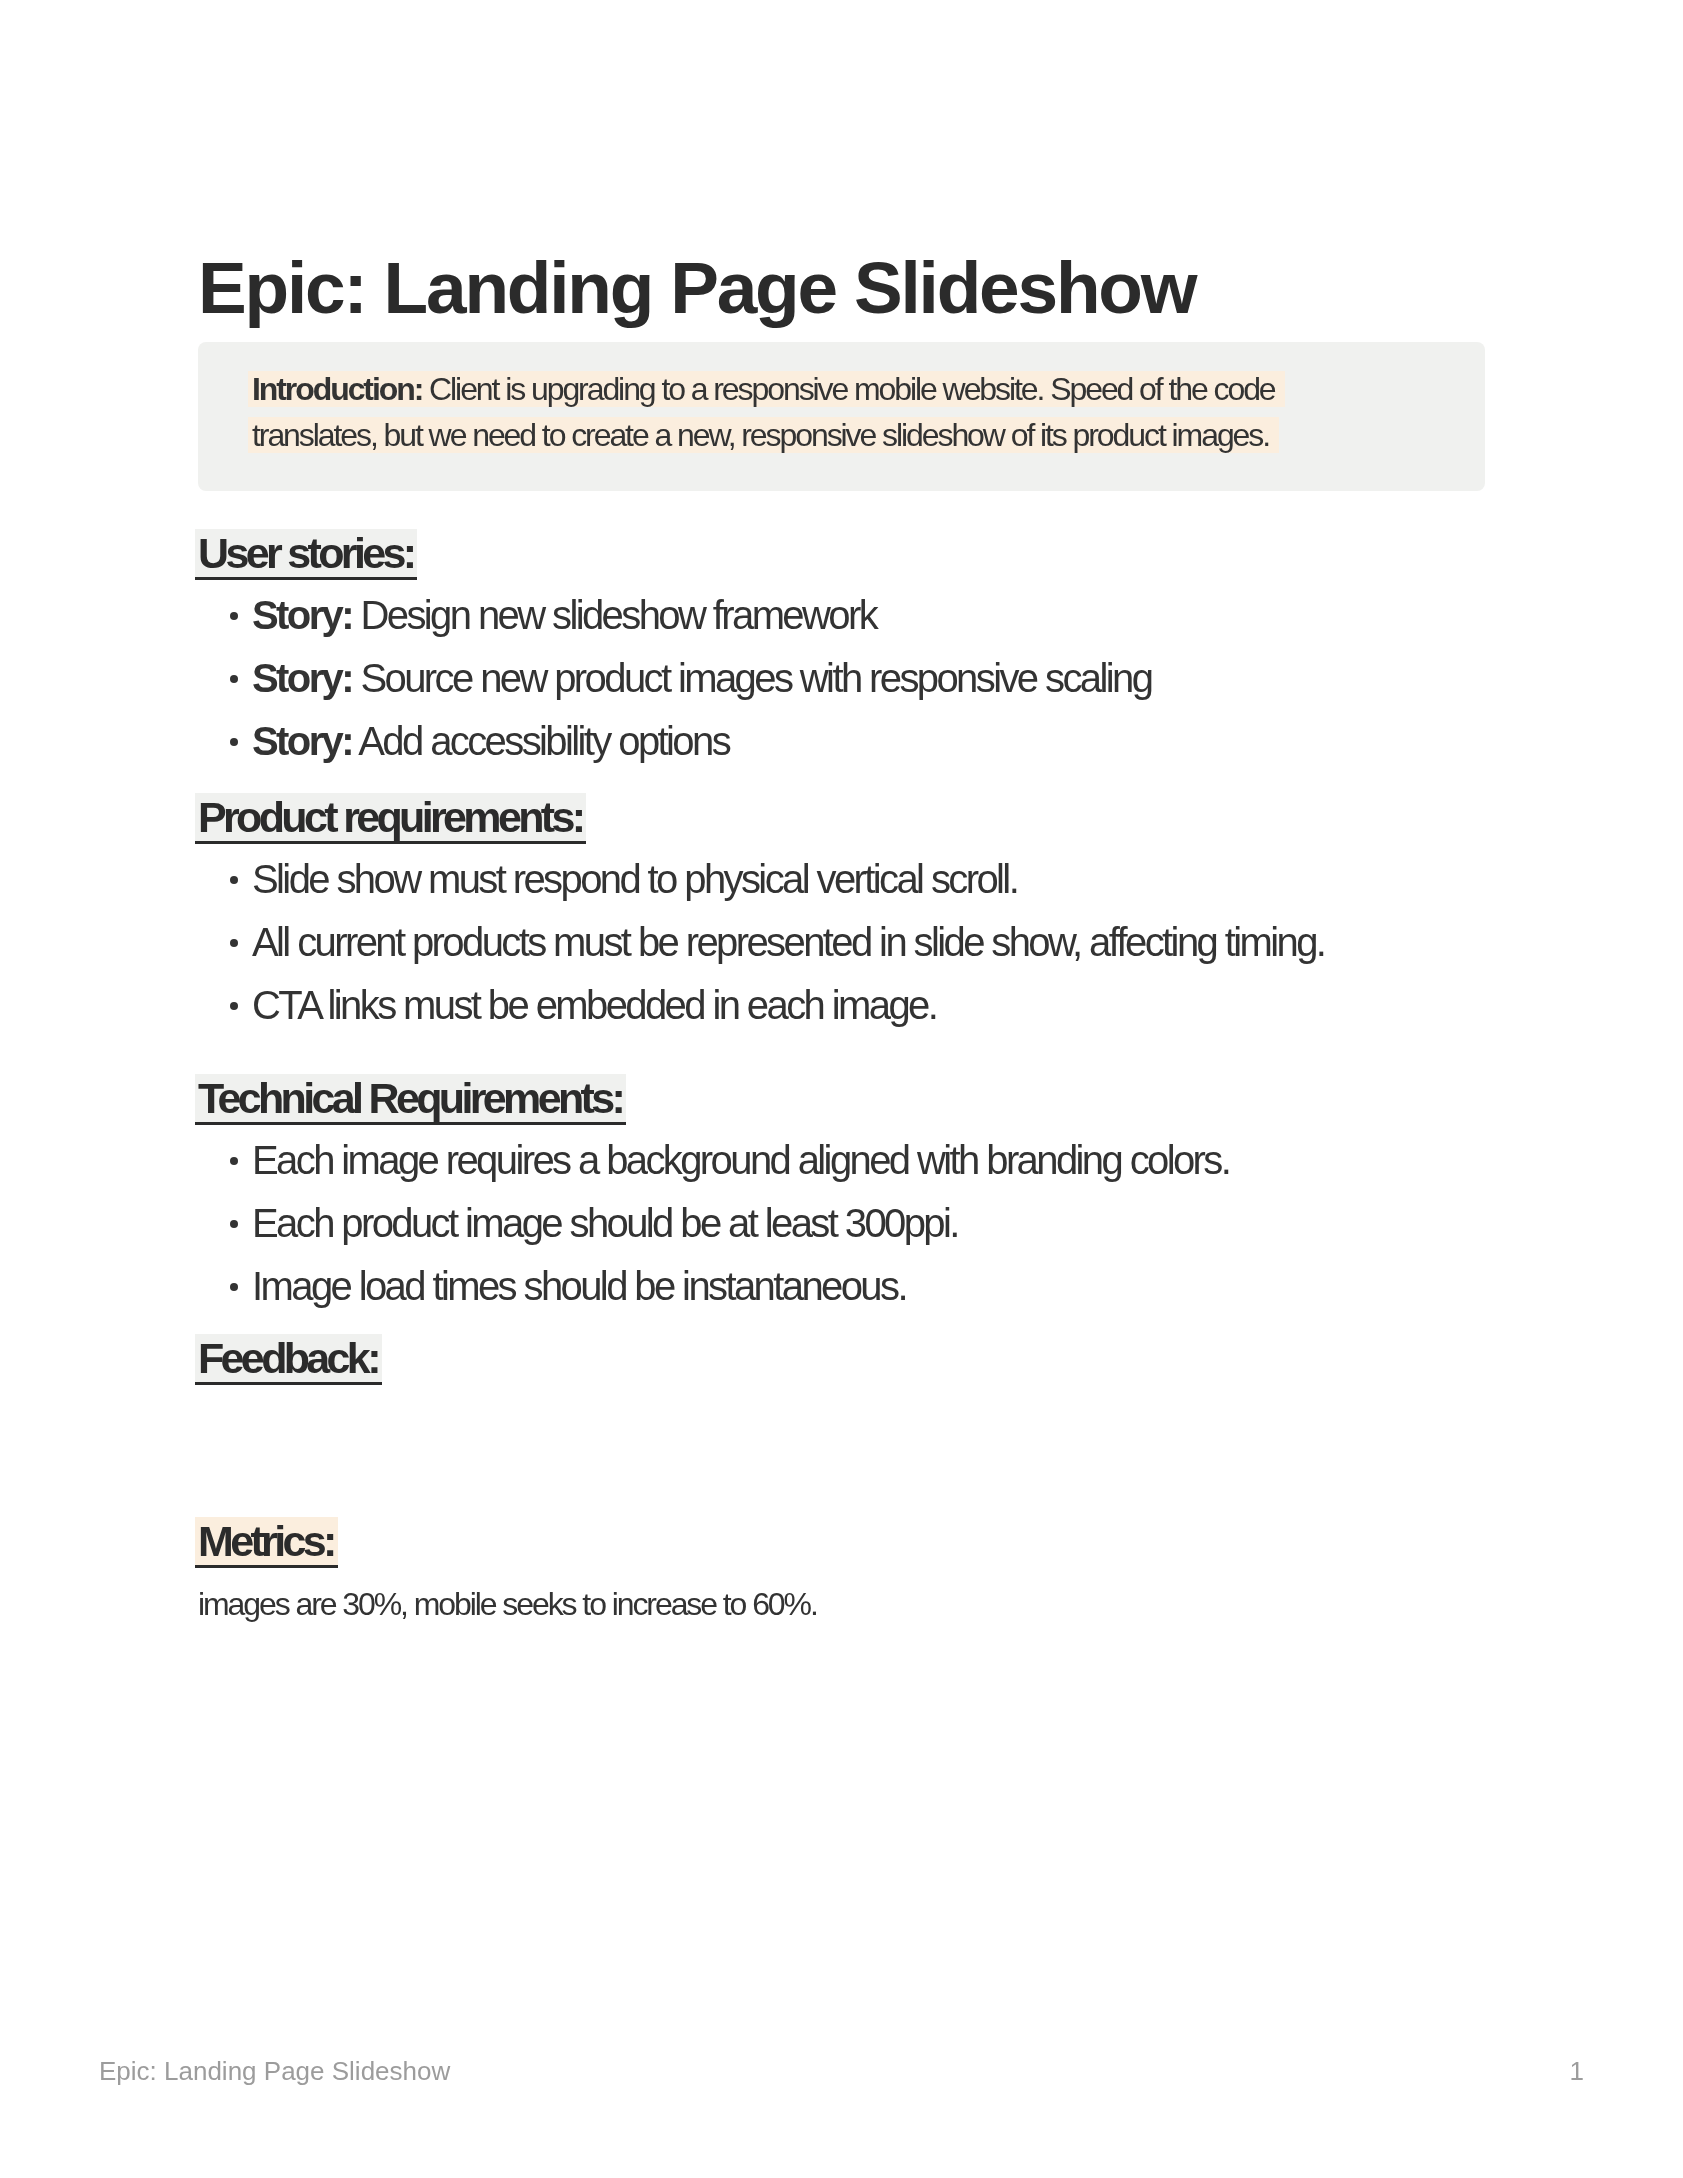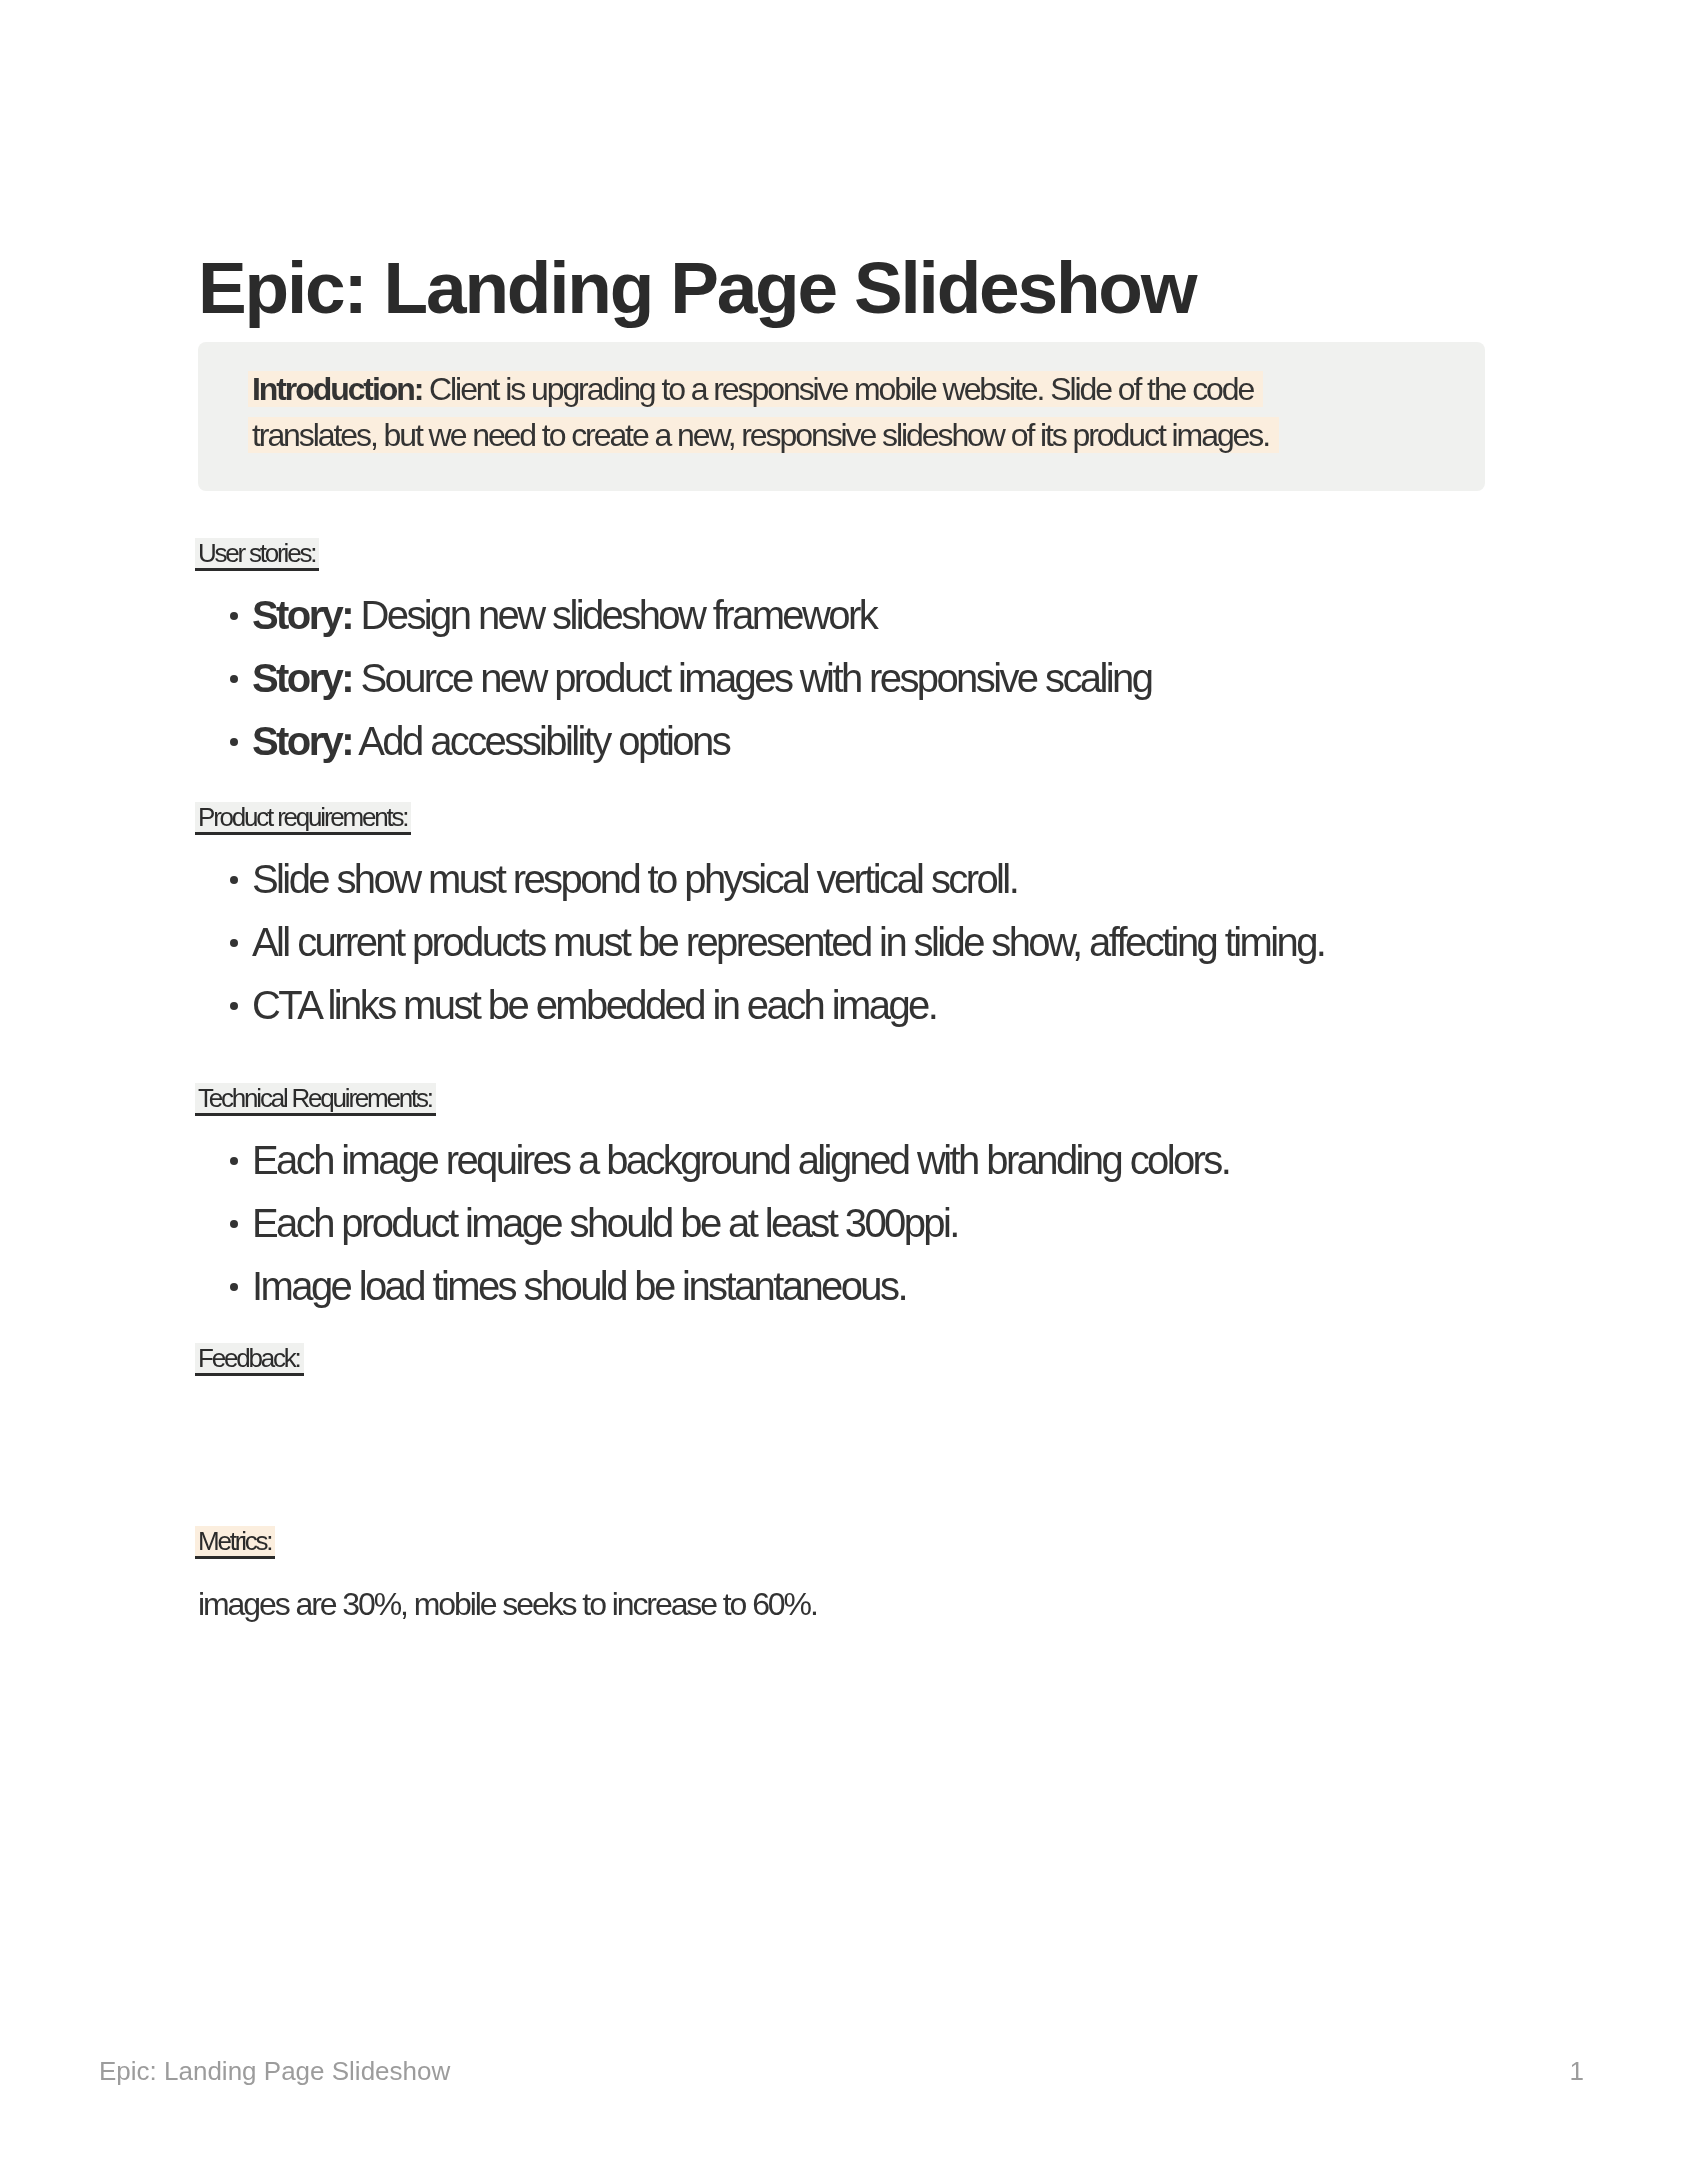--- a/index.html
+++ b/index.html
@@ -55,22 +55,22 @@
   
   .section { position: absolute; left: 198px; width: 1287px; }
   .sec-1 { top: 531px; }
   .sec-2 { top: 795px; }
   .sec-3 { top: 1067px; margin-top: 9px; }
   .sec-4 { top: 1336px; }
   .sec-5 { top: 1519px; }
 
   .sec-heading {
     margin: 0;
-    font-size: 26px;
-    font-weight: 400;
+    font-size: 43px;
+    font-weight: 700;
     line-height: 44px;
     letter-spacing: -0.085em;
     color: var(--heading-text, #2b2b2b);
     white-space: pre;
   }
   .sec-heading .hl {
     padding: 0 4px 0 3px;
     margin-left: -3px;
     border-bottom: 3px solid currentColor;
   }
@@ -127,21 +127,21 @@
   }
 </style>
 </head>
 <body>
 
 <div class="page">
 
   <h1 class="doc-title">Epic: Landing Page Slideshow</h1>
 
   <div class="intro-box">
-    <div class="intro-line"><span class="hl"><b>Introduction:</b><span> Client is upgrading to a responsive mobile website. Slide of the code</span></span></div>
+    <div class="intro-line"><span class="hl"><b>Introduction:</b><span> Client is upgrading to a responsive mobile website. Speed of the code</span></span></div>
     <div class="intro-line"><span class="hl">translates, but we need to create a new, responsive slideshow of its product images.</span></div>
   </div>
 
   <div class="section sec-1">
     <h2 class="sec-heading"><span class="hl hl-gray">User stories:</span></h2>
     <ul class="bullets">
       <li><b>Story:</b><span> Design new slideshow framework</span></li>
       <li><b>Story:</b><span> Source new product images with responsive scaling</span></li>
       <li><b>Story:</b><span> Add accessibility options</span></li>
     </ul>

